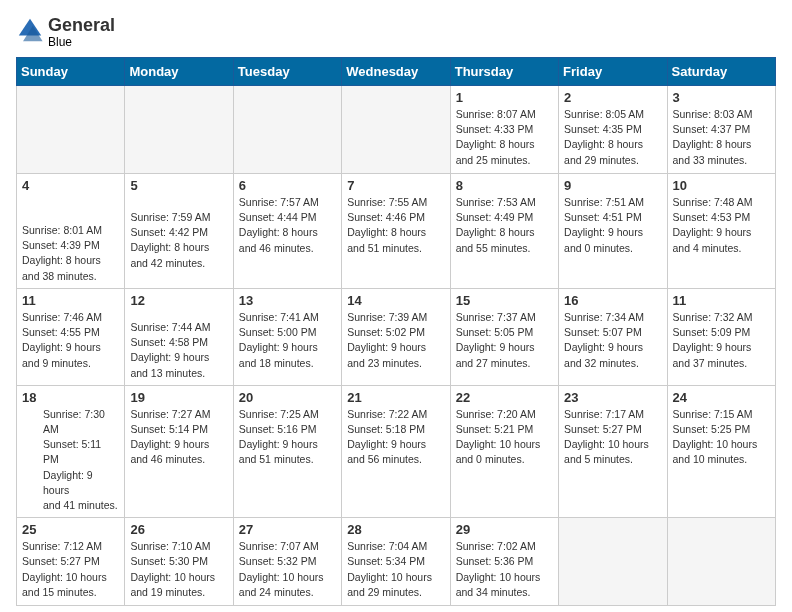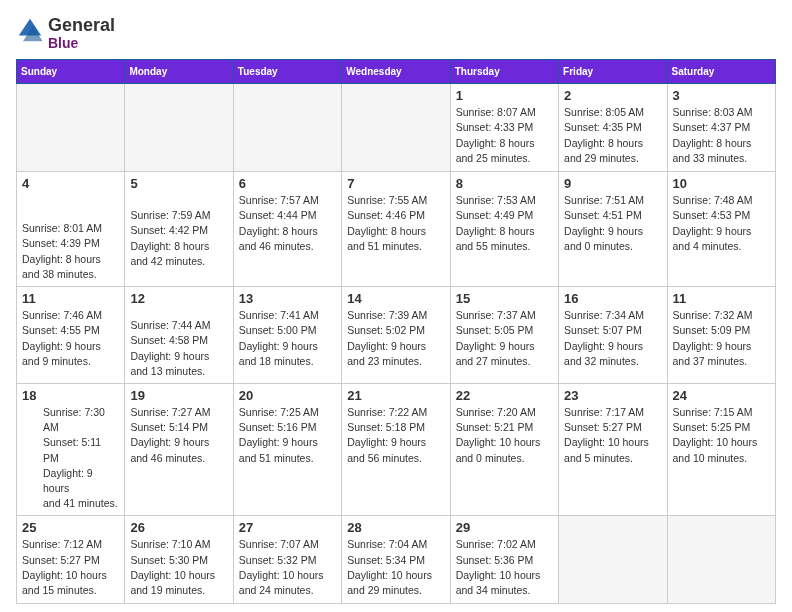--- a/index.html
+++ b/index.html
@@ -36,23 +36,23 @@
     .location-title {
       font-size: 16px;
       color: #555;
     }
     table {
       width: 100%;
       border-collapse: collapse;
       table-layout: fixed;
     }
     th {
-      background-color: #6d28d9;
+      background-color: #0369a1;
       color: #fff;
-      font-size: 10px;
+      font-size: 13px;
       font-weight: bold;
       padding: 6px 4px;
       text-align: left;
       border: 1px solid #1a5a9a;
     }
     td {
       border: 1px solid #ccc;
       vertical-align: top;
       padding: 4px 5px;
       height: 88px;
@@ -80,21 +80,21 @@
 <body>
 
 <div class="header">
   <div class="logo">
     <svg class="logo-icon" viewBox="0 0 40 40" width="40" height="40">
       <polygon points="20,4 36,28 4,28" fill="#2a6db5"></polygon>
       <polygon points="24,14 38,36 10,36" fill="#1a5a9a" opacity="0.6"></polygon>
     </svg>
     <div>
       <div style="font-size:18px;font-weight:bold;color:#333;line-height:1.1;">General</div>
-      <div style="font-size:14px;font-weight:bold;color:#701a75;line-height:1.1;">Blue</div>
+      <div style="font-size:12px;font-weight:normal;color:#000000;line-height:1.1;">Blue</div>
     </div>
   </div>
   <div class="title-block">
     <div class="month-title"></div>
     <div class="location-title"></div>
   </div>
 </div>
 
 <table>
   <thead>

